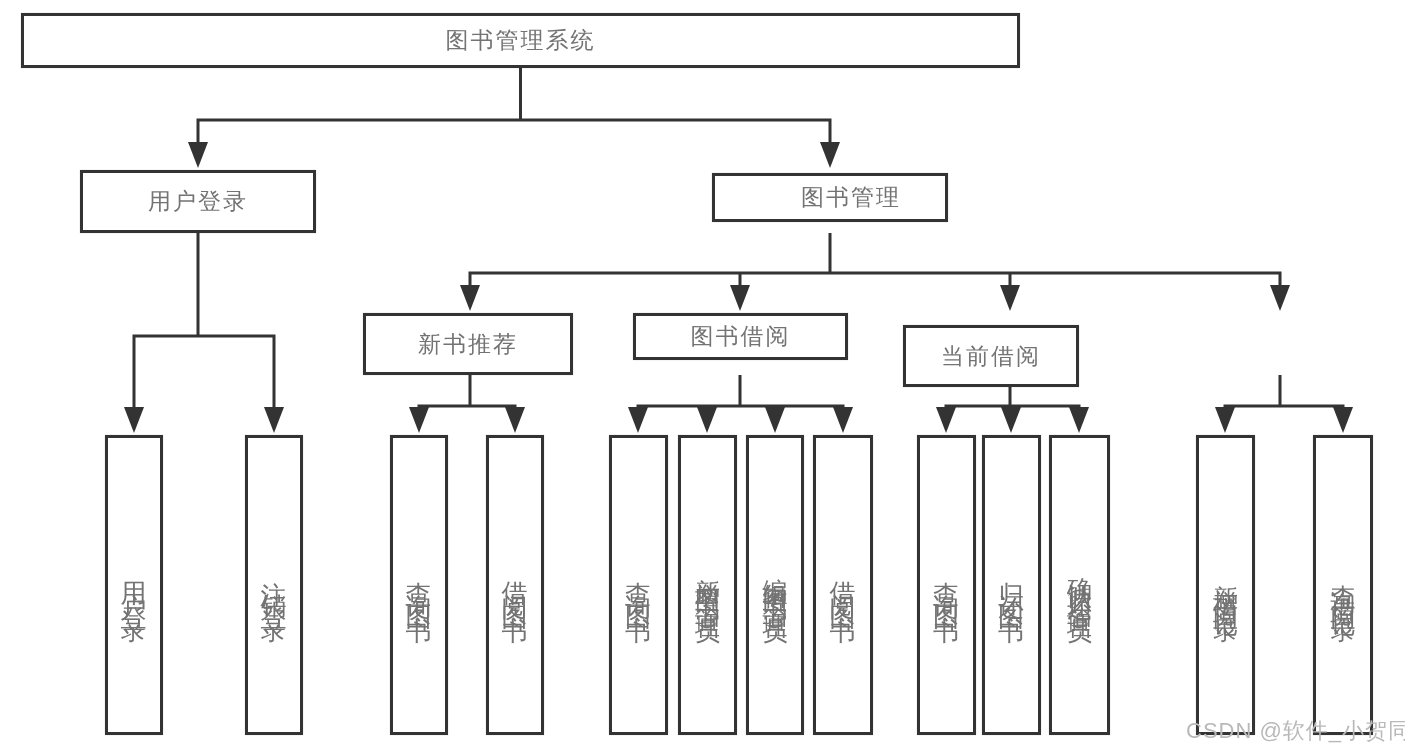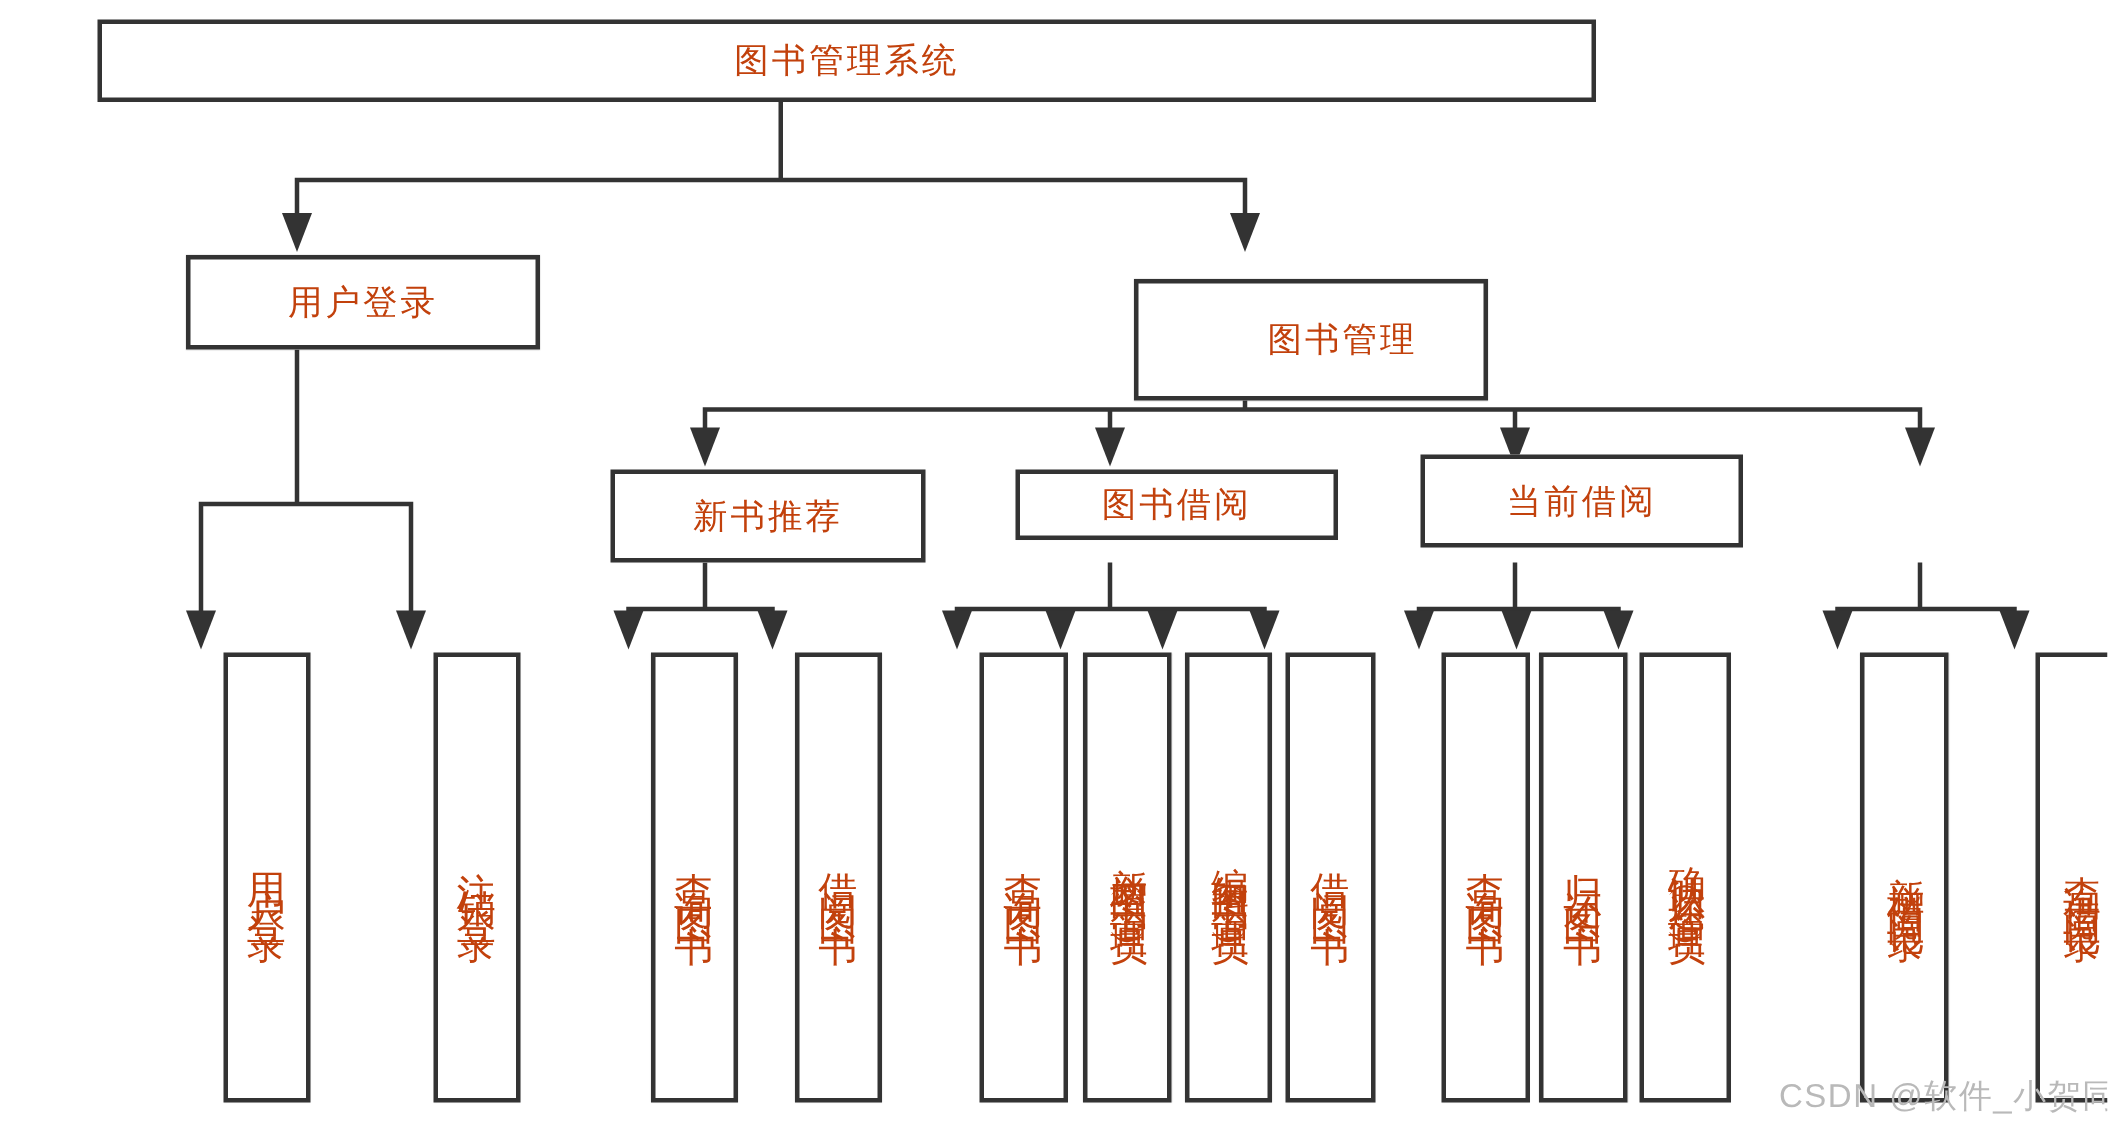--- a/index.html
+++ b/index.html
@@ -13,27 +13,26 @@
     width: 1405px;
     height: 747px;
     background: #ffffff;
     overflow: hidden;
   }
   .box {
     position: absolute;
     box-sizing: border-box;
     border: 3px solid #333333;
     background: #ffffff;
-    color: #c2410c;
+    color: #737373;
     display: flex;
     align-items: center;
     justify-content: center;
     text-align: center;
     box-shadow: 0 0 1px rgba(0,0,0,0.25);
-    margin-left: 44px;
   }
   .hbox {
     font-size: 23px;
     letter-spacing: 2px;
     line-height: 1;
   }
   .vbox {
     writing-mode: vertical-lr;
     text-orientation: mixed;
     line-height: 1;
@@ -102,25 +101,25 @@
       <polygon points="1011,433 1001,407 1021,407"></polygon>
       <polygon points="1079,433 1069,407 1089,407"></polygon>
       <polygon points="1225,433 1215,407 1235,407"></polygon>
       <polygon points="1343,433 1333,407 1353,407"></polygon>
     </g>
   </svg>
 
   <div class="box hbox" style="left:21px; top:13px; width:999px; height:55px;">图书管理系统</div>
 
   <div class="box hbox" style="left:80px; top:170px; width:236px; height:63px;">用户登录</div>
-  <div class="box hbox" style="left:712px; top:186px; width:236px; height:81px;padding-left:42px;">图书管理</div>
+  <div class="box hbox" style="left:712px; top:173px; width:236px; height:49px;padding-left:42px;">图书管理</div>
 
   <div class="box hbox" style="left:363px; top:313px; width:210px; height:62px;">新书推荐</div>
   <div class="box hbox" style="left:633px; top:313px; width:215px; height:47px;">图书借阅</div>
-  <div class="box hbox" style="left:903px; top:303px; width:215px; height:62px;">当前借阅</div>
+  <div class="box hbox" style="left:903px; top:325px; width:176px; height:62px;">当前借阅</div>
 
   <div class="box vbox v4" style="left:105px; top:435px; width:58px; height:300px;">用户登录</div>
   <div class="box vbox v4" style="left:245px; top:435px; width:58px; height:300px;">注销登录</div>
 
   <div class="box vbox v4" style="left:390px; top:435px; width:58px; height:300px;">查询图书</div>
   <div class="box vbox v4" style="left:486px; top:435px; width:58px; height:300px;">借阅图书</div>
 
   <div class="box vbox v4" style="left:609px; top:435px; width:59px; height:300px;">查询图书</div>
   <div class="box vbox v9" style="left:678px; top:435px; width:59px; height:300px;">新增图书（管理员）</div>
   <div class="box vbox v9" style="left:746px; top:435px; width:58px; height:300px;">编辑图书（管理员）</div>

